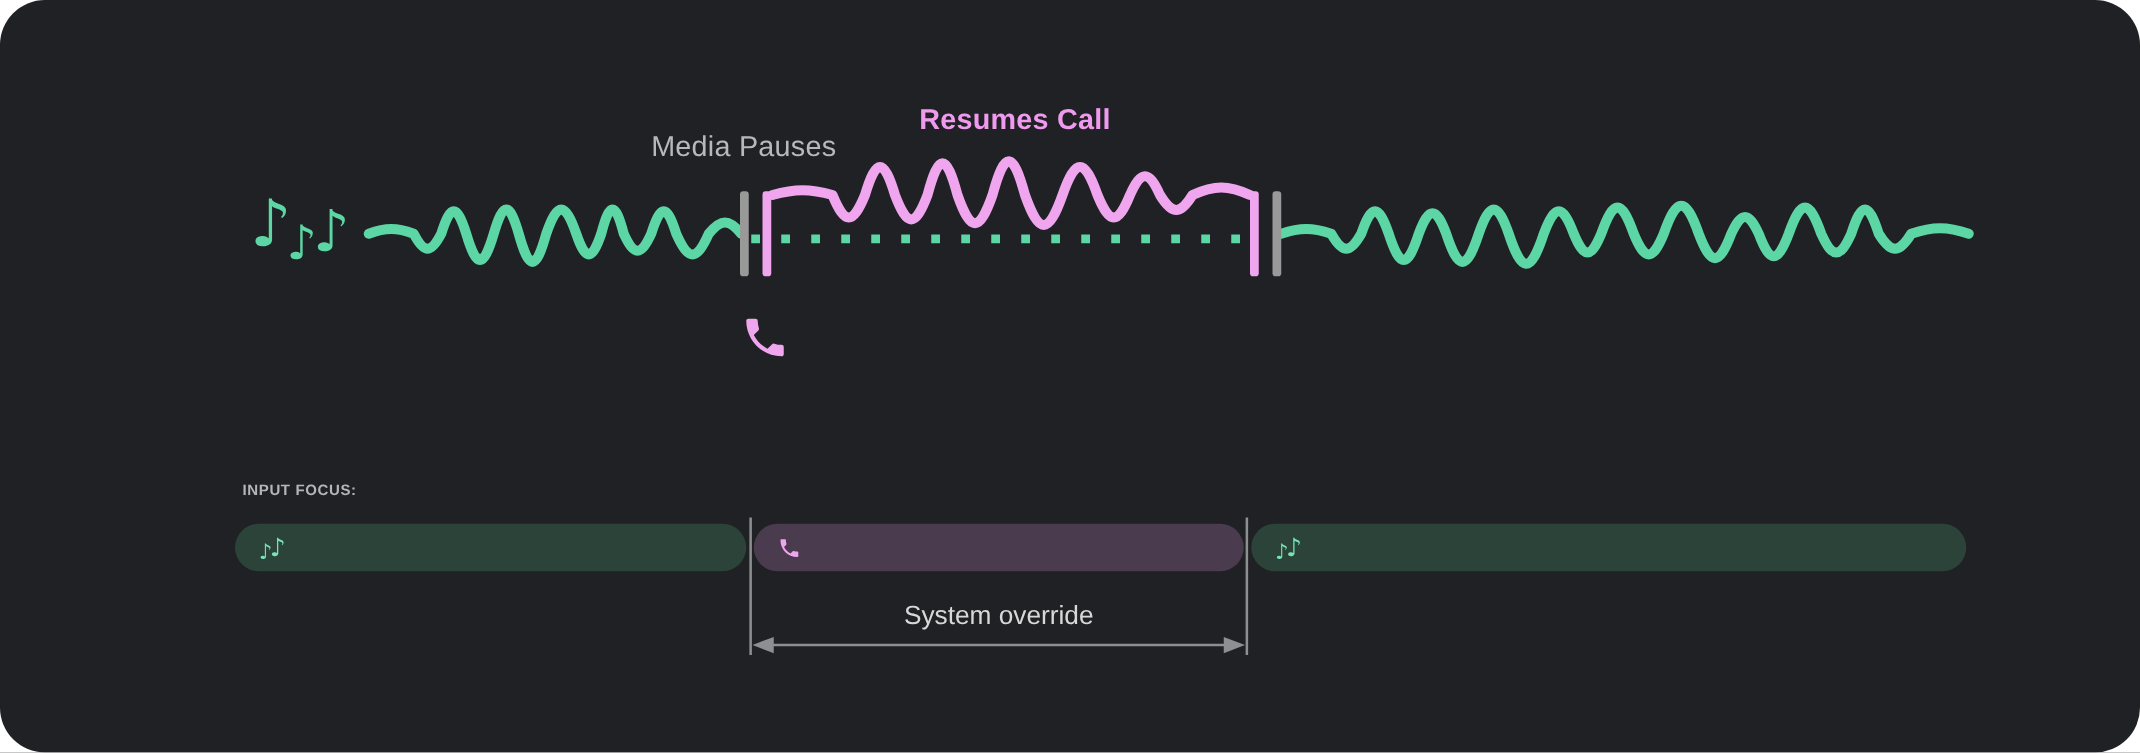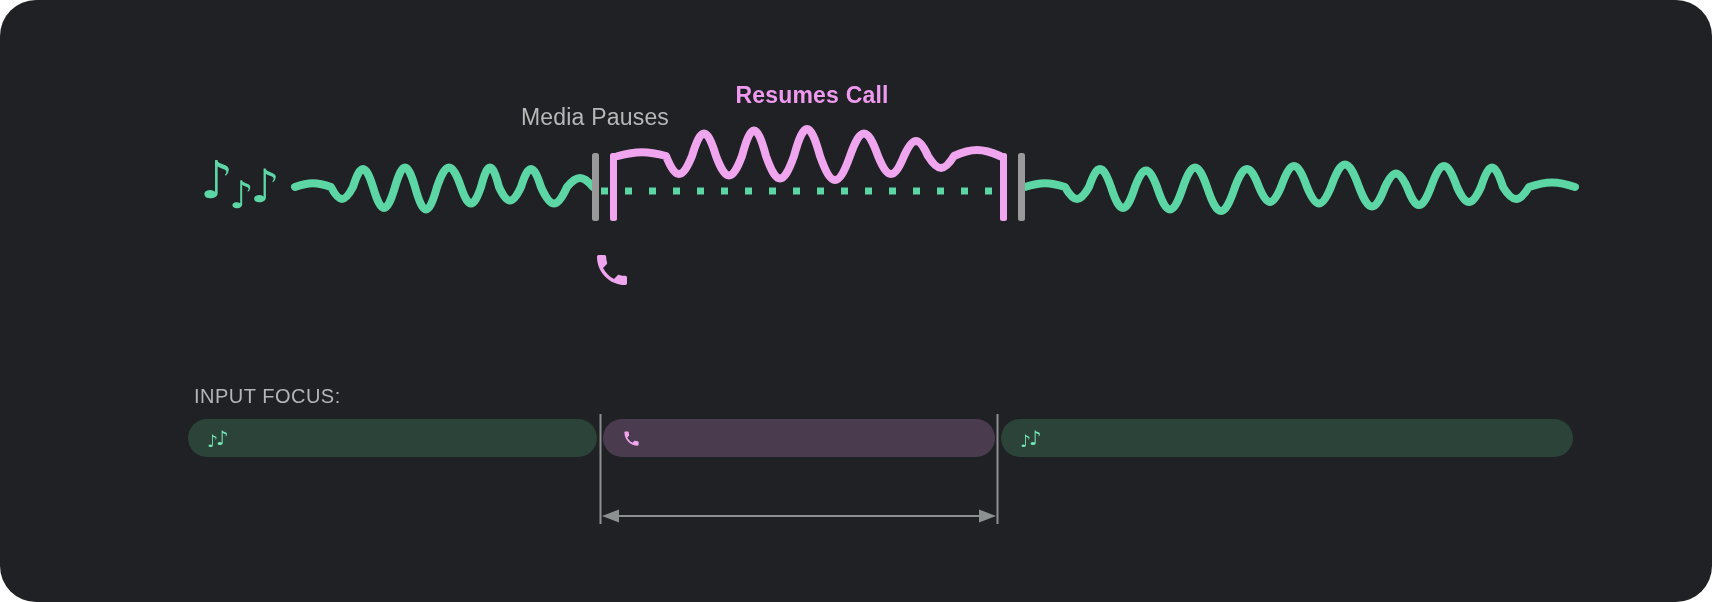--- a/index.html
+++ b/index.html
@@ -22,21 +22,21 @@
   .wave{fill:none;stroke-width:8;stroke-linecap:round;stroke-linejoin:round;}
   .wave.green{stroke:var(--green,#5dd6a5);}
   .wave.pink{stroke:var(--pink,#f0a6ee);}
   .halo{fill:none;stroke:var(--panel-bg,#202124);stroke-width:17;stroke-linecap:round;}
   .dots{stroke:var(--green,#5dd6a5);stroke-width:7;stroke-dasharray:7 17;}
   .bar.gray{fill:var(--gray-bar,#999);}
   .bar.pink{fill:var(--pink,#f0a6ee);}
   .sep{stroke:var(--arrow-gray,#8d9091);stroke-width:2;}
   .arrowline{stroke:var(--arrow-gray,#8d9091);stroke-width:2;}
   .arrowhead{fill:var(--arrow-gray,#8d9091);}
-  .input-focus{left:194px;top:385px;font-size:20px;font-weight:400;
+  .input-focus{left:194px;top:385px;font-size:12px;font-weight:700;
     letter-spacing:.5px;color:var(--heading-gray,#b3b6b7);}
   .pill{top:419px;height:38px;border-radius:19px;display:flex;align-items:center;padding-left:19px;box-sizing:border-box;}
   .pill-green{background:var(--pill-green,#2b4338);}
   .pill-purple{background:var(--pill-purple,#4a3b4e);}
   .p1{left:188px;width:409px;}
   .p2{left:603px;width:392px;}
   .p3{left:1001px;width:572px;}
   .pillnotes{color:var(--green-icon,#74e5b5);font-family:"DejaVu Sans",sans-serif;line-height:1;}
   .pillnotes .pa{font-size:17px;display:inline-block;transform:translateY(2px);}
   .pillnotes .pb{font-size:20px;display:inline-block;margin-left:-2px;}
@@ -85,13 +85,14 @@
   <div class="abs pill pill-purple p2">
     <svg width="19" height="19" viewBox="0 0 24 24">
       <path fill="var(--pink,#f0a6ee)" d="M6.62 10.79c1.44 2.83 3.76 5.14 6.59 6.59l2.2-2.2c.27-.27.67-.36 1.02-.24 1.12.37 2.33.57 3.57.57.55 0 1 .45 1 1V20c0 .55-.45 1-1 1-9.39 0-17-7.61-17-17 0-.55.45-1 1-1h3.5c.55 0 1 .45 1 1 0 1.25.2 2.45.57 3.57.11.35.03.74-.25 1.02l-2.2 2.2z"></path>
     </svg>
   </div>
 
   <div class="abs pill pill-green p3">
     <span class="pillnotes"><span class="pa">♪</span><span class="pb">♪</span></span>
   </div>
 
+  <div class="abs sys-override">System override</div>
 </div>
 
 </body></html>

